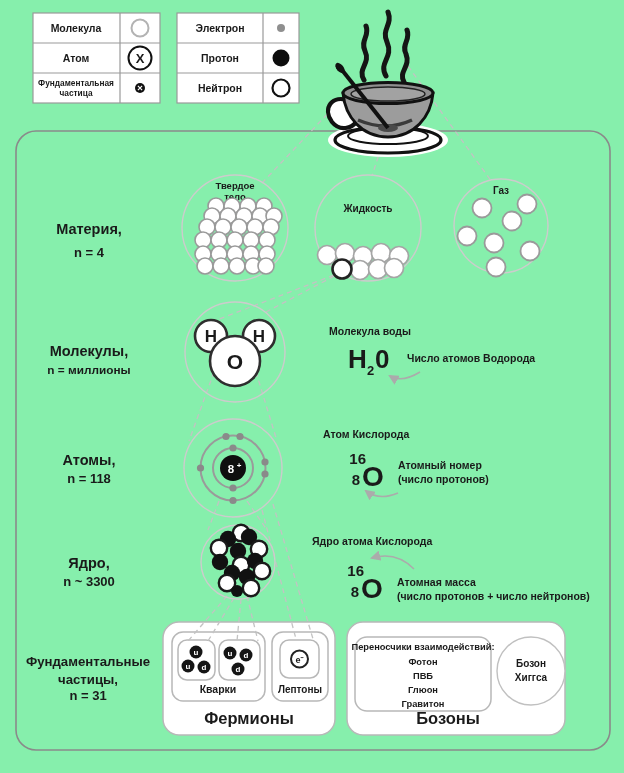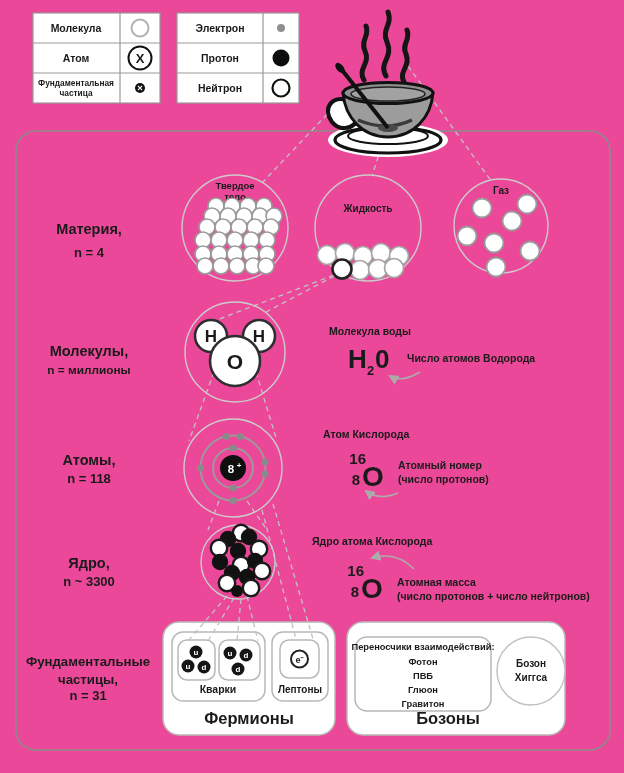--- a/index.html
+++ b/index.html
@@ -1,16 +1,16 @@
 <!DOCTYPE html>
 <html><head>
 <meta charset="utf-8">
 <style>
   html,body{margin:0;padding:0;background:#fff;}
-  .stage{position:relative;width:624px;height:773px;background:#ec4899;overflow:hidden;
+  .stage{position:relative;width:624px;height:773px;background:#86efac;overflow:hidden;
          font-family:"Liberation Sans",sans-serif;}
   svg text{font-family:"Liberation Sans",sans-serif;fill:#1a1a1a;}
   .tb{font-weight:700;}
   .mid{text-anchor:middle;}
   .end{text-anchor:end;}
   .dash{stroke:#c3c3c3;stroke-width:1.3;stroke-dasharray:5 4;fill:none;}
   .box{fill:#fff;stroke:#b8b8b8;stroke-width:1.5;}
   .ring{fill:none;stroke:#cccccc;stroke-width:1.4;}
   .arrow{fill:none;stroke:#ababab;stroke-width:1.6;}
 </style>

